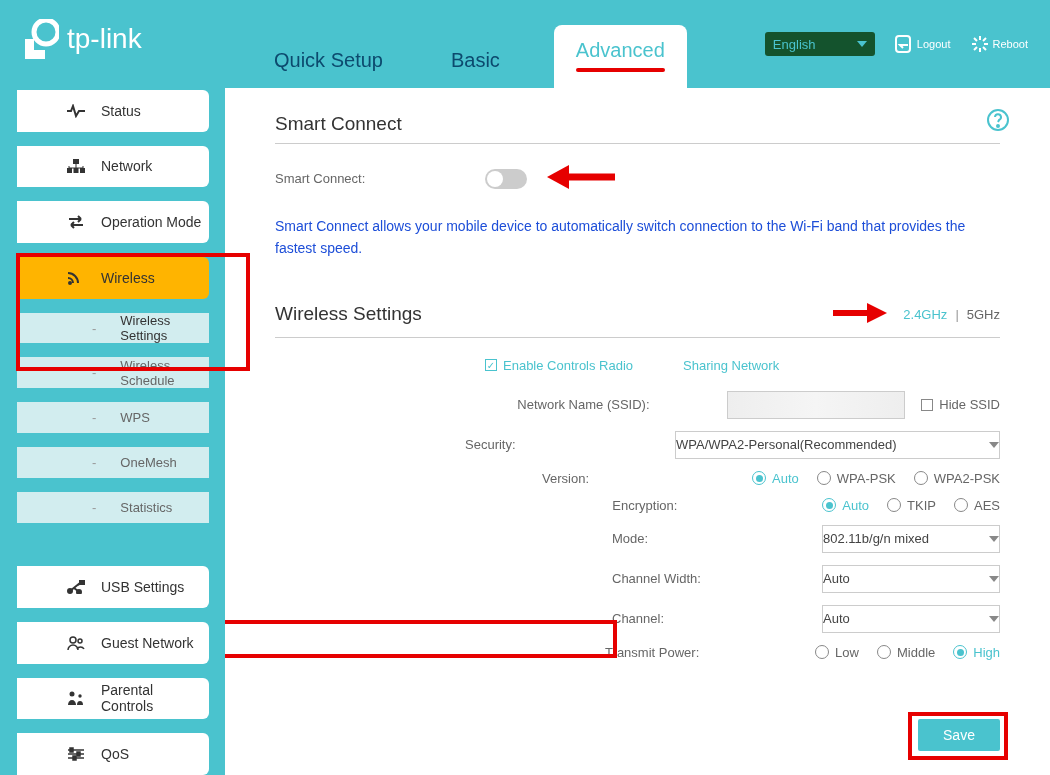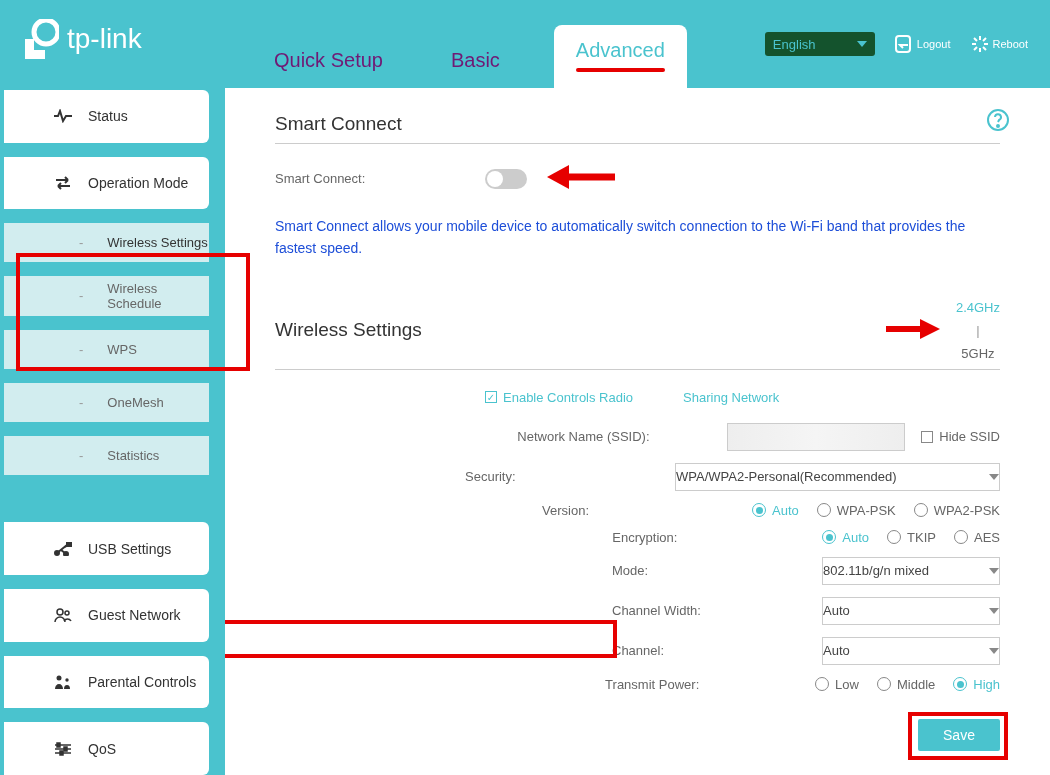--- a/index.html
+++ b/index.html
@@ -1,28 +1,28 @@
 <!DOCTYPE html>
 <html><head>
   <meta charset="utf-8">
   <style>
     * { box-sizing: border-box; margin: 0; padding: 0; }
     body { font-family: Arial, sans-serif; background: #4ac3ce; width: 1050px; height: 775px; overflow: hidden; font-size: 14px; }
     .topbar { display: flex; align-items: center; height: 88px; padding: 0 20px; position: relative; }
     .logo { display: flex; align-items: center; color: #fff; font-size: 28px; font-weight: 300; margin-left: 5px; margin-top: -10px; }
     .logo svg { margin-right: 8px; }
     .tabs { display: flex; align-items: flex-end; position: absolute; left: 260px; bottom: 0; gap: 40px; }
-    .tab { color: #701a75; font-size: 20px; padding: 10px 14px 16px; cursor: pointer; }
+    .tab { color: #0c4a6e; font-size: 20px; padding: 10px 14px 16px; cursor: pointer; }
     .tab.active { background: #fff; color: #4ac3ce; border-radius: 8px 8px 0 0; padding: 14px 22px 16px; }
     .tab.active .underline { height: 4px; background: #e60000; margin-top: 6px; border-radius: 2px; }
     .top-right { position: absolute; right: 22px; top: 32px; display: flex; align-items: center; gap: 18px; }
     .lang-select { background: #14532d; border: none; border-radius: 3px; width: 110px; height: 24px; display: flex; align-items: center; justify-content: space-between; padding: 0 8px; color: #4ac3ce; font-size: 13px; cursor: pointer; }
     .top-icon-btn { display: flex; flex-direction: row; align-items: center; color: #fff; font-size: 11px; cursor: pointer; gap: 2px; }
     .body { display: flex; height: calc(775px - 88px); }
-    .sidebar { width: 209px; padding: 2px 0 0 4px; display: flex; flex-direction: column; gap: 14px; }
+    .sidebar { width: 209px; padding: 2px 0 0 17px; display: flex; flex-direction: column; gap: 14px; }
     .side-item { background: #fff; border-radius: 0 6px 6px 0; height: 54px; display: flex; align-items: center; padding-left: 50px; gap: 16px; cursor: pointer; color: #333; margin-left:0;}
     .side-item.active { background: #ffb400; }
     .side-item.sub { background: #d2edef; height: 40px; padding-left: 75px; border-radius: 0; color: #666; font-size: 13px; }
     .side-item.sub.active-sub { color: #333; }
     .side-item.sub::before { content: "-"; margin-right: 8px; color: #999; }
     .main { flex: 1; background: #fff; margin: 0 0 0 16px; padding: 25px 50px 20px 50px; overflow-y: auto; position: relative; }
     .section-title { font-size: 19px; color: #333; border-bottom: 1px solid #ccc; padding-bottom: 8px; margin-bottom: 18px; display:flex; justify-content:space-between; align-items:center;}
     .help-icon { position: absolute; right: 40px; top: 20px; color: #4ac3ce; cursor: pointer; }
     .toggle-row { display: flex; align-items: center; color: #666; font-size: 13px; }
     .toggle-label { width: 210px; }
@@ -110,28 +110,53 @@
     <div class="side-item" style="margin-top:0;">
       <span class="icon">
         <svg width="18" height="14" viewBox="0 0 18 14" stroke="#333" stroke-width="2" fill="none">
             <path d="M0 7 L4 7 L6 2 L9 12 L12 7 L18 7"></path>
           </svg>
       </span>
       <span>Status</span>
     </div>
     <div class="side-item">
       <span class="icon">
+        <svg width="18" height="14" viewBox="0 0 18 14" fill="#333">
+            <rect x="6" y="0" width="6" height="5"></rect>
+            <rect x="0" y="9" width="5" height="5"></rect>
+            <rect x="6.5" y="9" width="5" height="5"></rect>
+            <rect x="13" y="9" width="5" height="5"></rect>
+            <line x1="9" y1="5" x2="9" y2="9" stroke="#333"></line>
+            <line x1="2" y1="9" x2="16" y2="9" stroke="#333"></line>
+            <line x1="2" y1="7" x2="2" y2="9" stroke="#333"></line>
+            <line x1="16" y1="7" x2="16" y2="9" stroke="#333"></line>
+          </svg>
+      </span>
+      <span>Network</span>
+    </div>
+    <div class="side-item">
+      <span class="icon">
         <svg width="18" height="14" viewBox="0 0 18 14" stroke="#333" stroke-width="2" fill="none">
             <path d="M2 4 L14 4"></path>
             <path d="M14 4 L11 1 M14 4 L11 7"></path>
             <path d="M16 10 L4 10"></path>
             <path d="M4 10 L7 7 M4 10 L7 13"></path>
           </svg>
       </span>
       <span>Operation Mode</span>
+    </div>
+    <div class="side-item active">
+      <span class="icon">
+        <svg width="18" height="14" viewBox="0 0 18 14" fill="#333">
+            <circle cx="3" cy="12" r="2"></circle>
+            <path d="M1 6 A6 6 0 0 1 7 12 L5 12 A4 4 0 0 0 1 8 Z"></path>
+            <path d="M1 1 A11 11 0 0 1 12 12 L10 12 A9 9 0 0 0 1 3 Z"></path>
+          </svg>
+      </span>
+      <span>Wireless</span>
     </div>
     <div class="side-item sub active-sub">
         <span>Wireless Settings</span>
       </div>
     <div class="side-item sub">
         <span>Wireless Schedule</span>
       </div>
     <div class="side-item sub">
         <span>WPS</span>
       </div>
@@ -218,21 +243,21 @@
     <div class="wsettings-header">
       <div class="section-title" style="border:none; flex:1; padding-bottom:0; margin-bottom:0;">
           <span>Wireless Settings</span>
         </div>
       <div>
         <svg width="56" height="26" viewBox="0 0 56 26">
             <path d="M2 13 L40 13" stroke="#e60000" stroke-width="6"></path>
             <path d="M56 13 L36 3 L36 23 Z" fill="#e60000"></path>
           </svg>
       </div>
-      <div class="band-tabs" style="margin-left:16px;flex-direction:column;">
+      <div class="band-tabs" style="margin-left:16px;">
         <span class="bt active">2.4GHz</span>
         <span class="sep">|</span>
         <span class="bt">5GHz</span>
       </div>
     </div>
     <div style="border-bottom:1px solid #ccc; margin-top:8px;"></div>
 
     <div class="check-row">
       <span class="chk">✓</span>
       <span>Enable Controls Radio</span>

